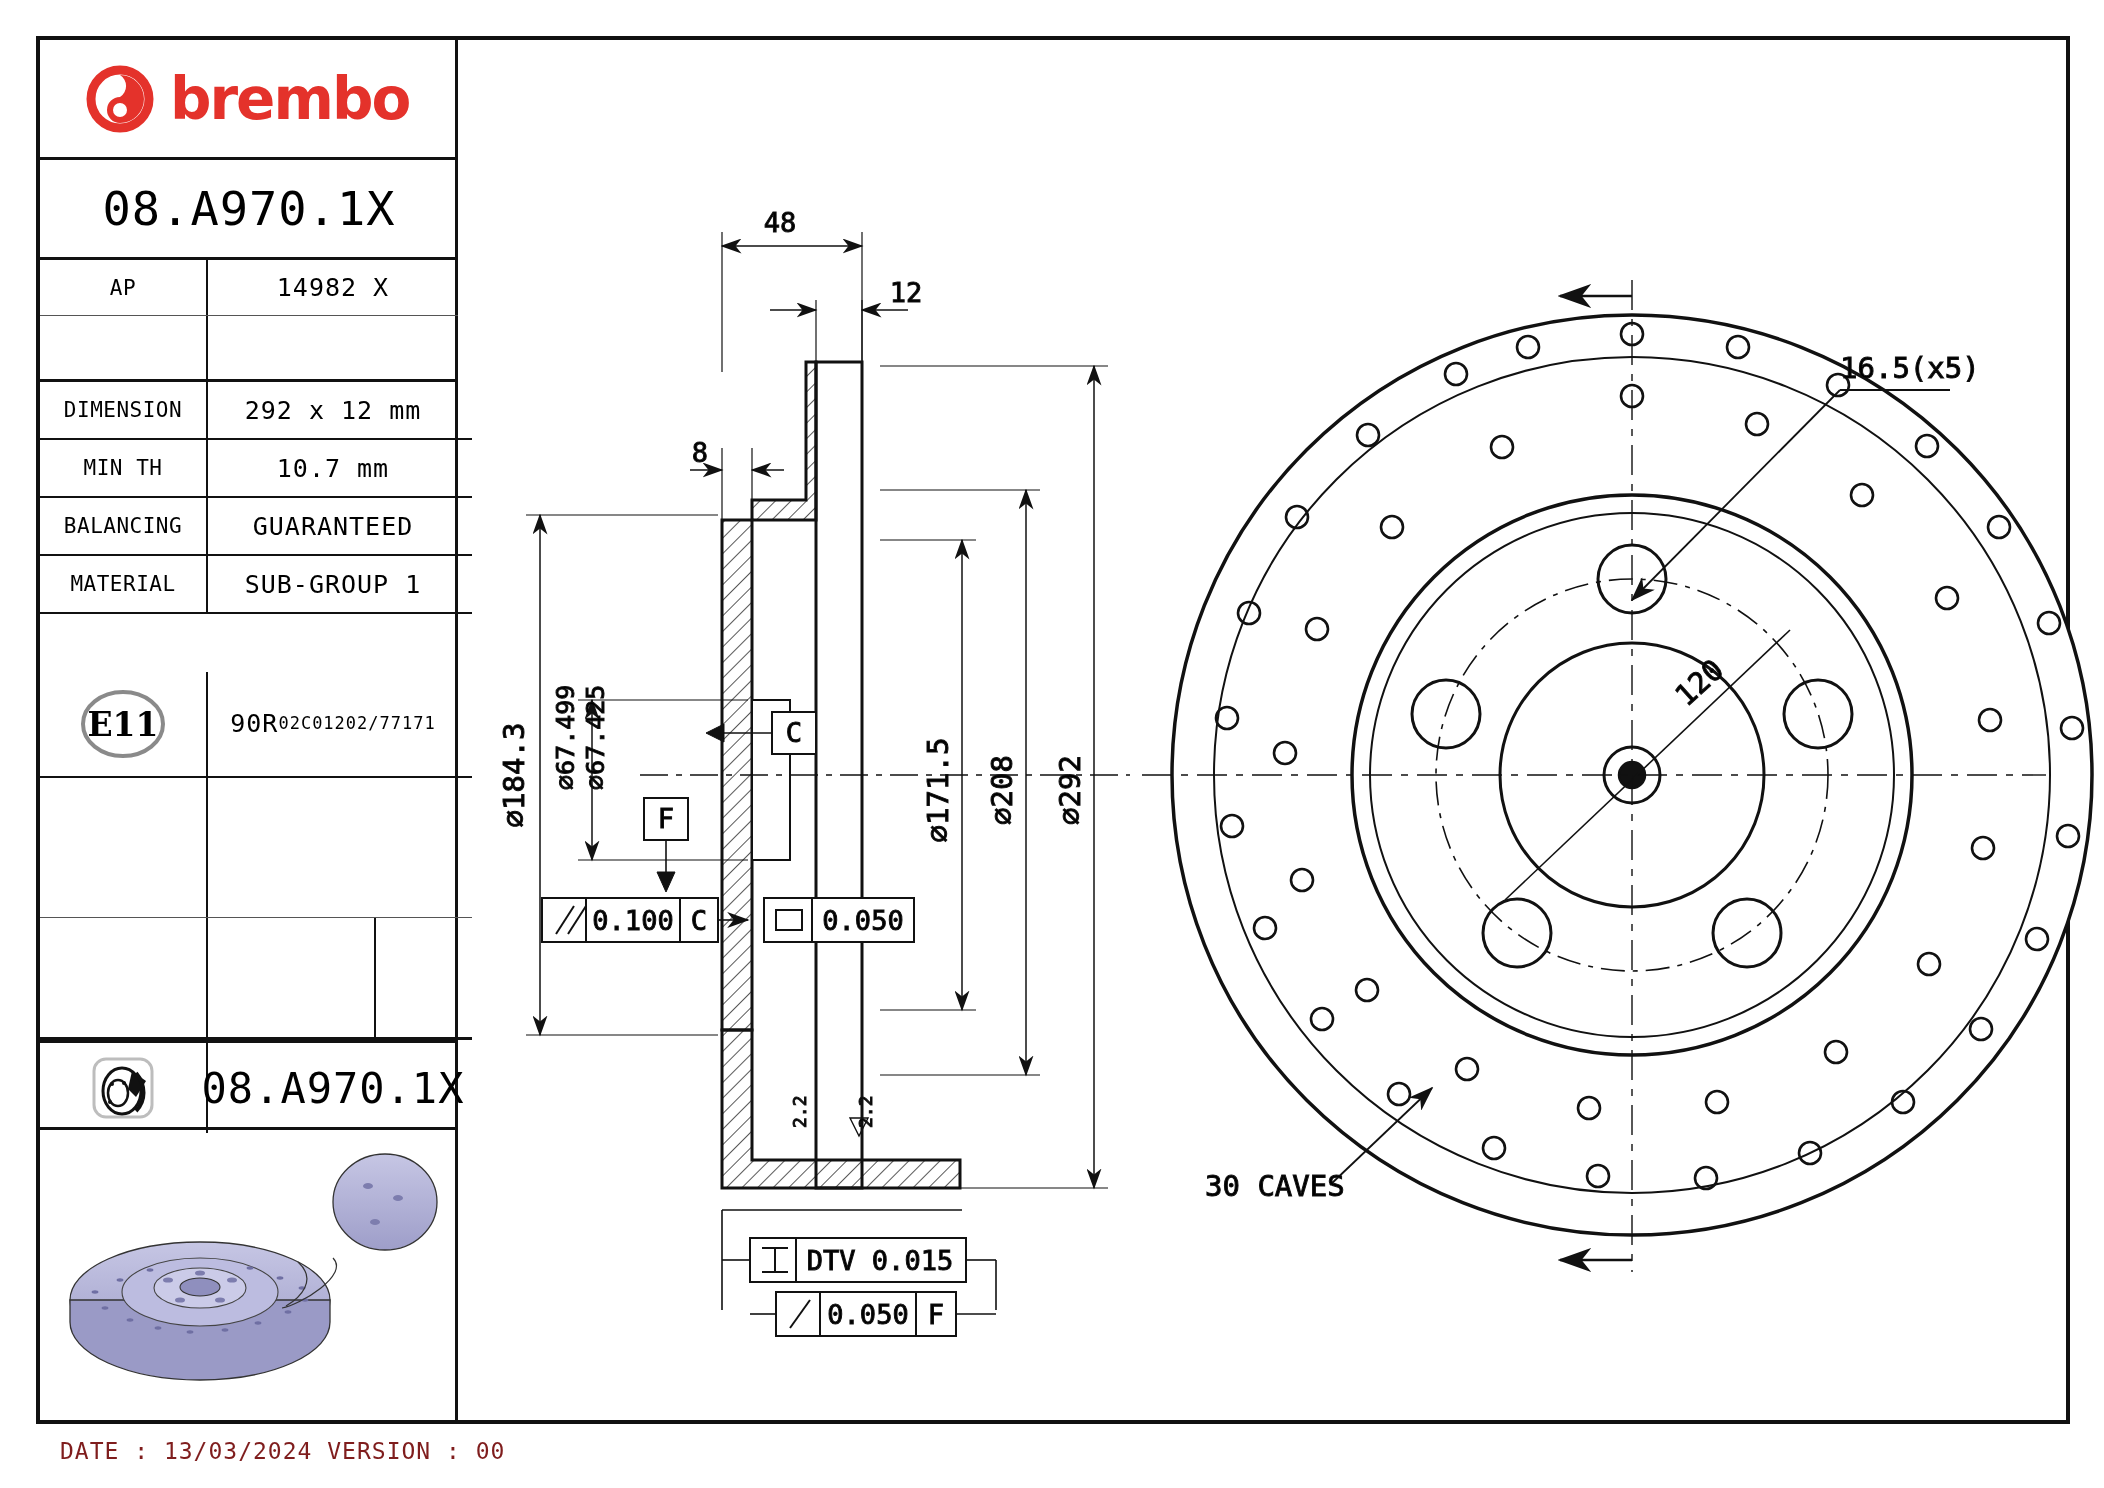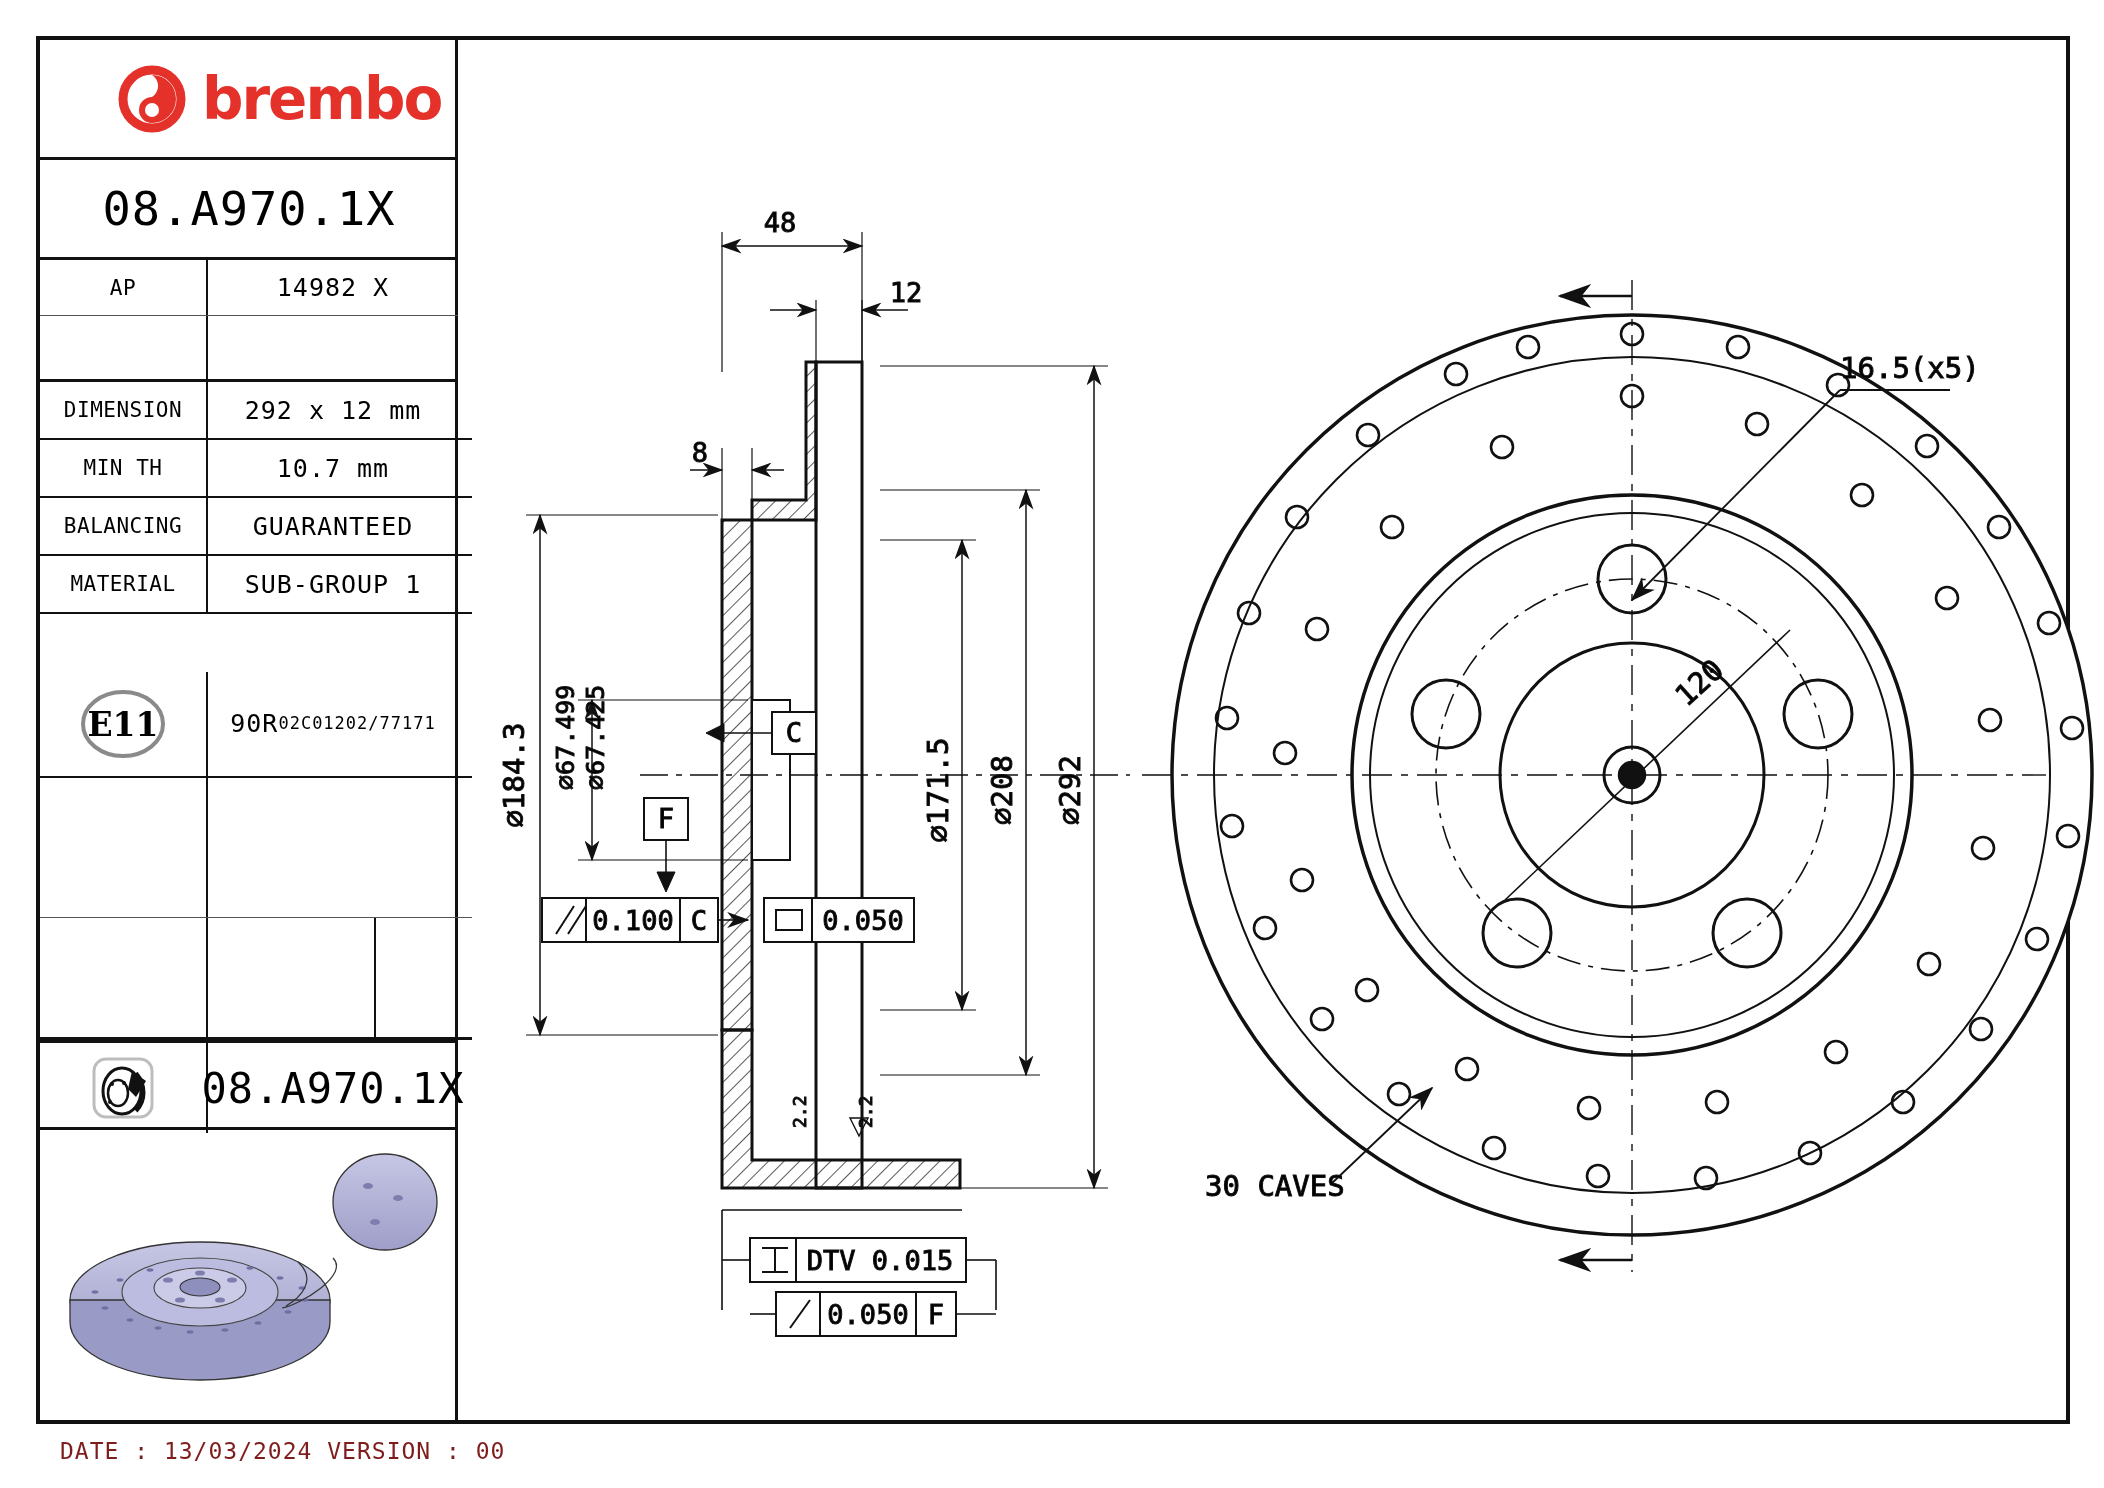--- a/index.html
+++ b/index.html
@@ -38,21 +38,21 @@
   .tb-row { position:absolute; left:0; width:432px; border-bottom:2px solid #111; }
   .tb-cellL, .tb-cellR { position:absolute; top:0; height:100%;
        display:flex; align-items:center; justify-content:center; }
   .tb-cellL { left:0; width:168px; border-right:2px solid #111;text-align:center; }
   .tb-cellR { left:168px; width:250px; }
   .lbl { font-size:21px; letter-spacing:0.5px; color:#000; white-space:nowrap; }
   .val { font-size:25px; letter-spacing:1px; color:#000; white-space:nowrap; }
 
   
   #logocell { position:absolute; left:0; top:0; width:418px; height:120px;
-      border-bottom:3px solid #111; display:flex; align-items:center; padding-left:76px; gap:14px; }
+      border-bottom:3px solid #111; display:flex; align-items:center; padding-left:44px; gap:14px; }
   #bremboWord { font-family:"DejaVu Sans","Liberation Sans",sans-serif;
       font-size:58px; font-weight:700; color:#e4322b; letter-spacing:-2px; }
 
   
   #partcell { position:absolute; left:0; top:120px; width:418px; height:100px;
       border-bottom:3px solid #111; display:flex; align-items:center; justify-content:center; }
   #partnum { font-size:47px; letter-spacing:1px; color:#000; }
 
   #apcell { position:absolute; left:0; top:220px; width:418px; height:56px; border-bottom:1.5px solid #555;}
   #blankcell { position:absolute; left:0; top:276px; width:418px; height:66px; border-bottom:3px solid #111;}

